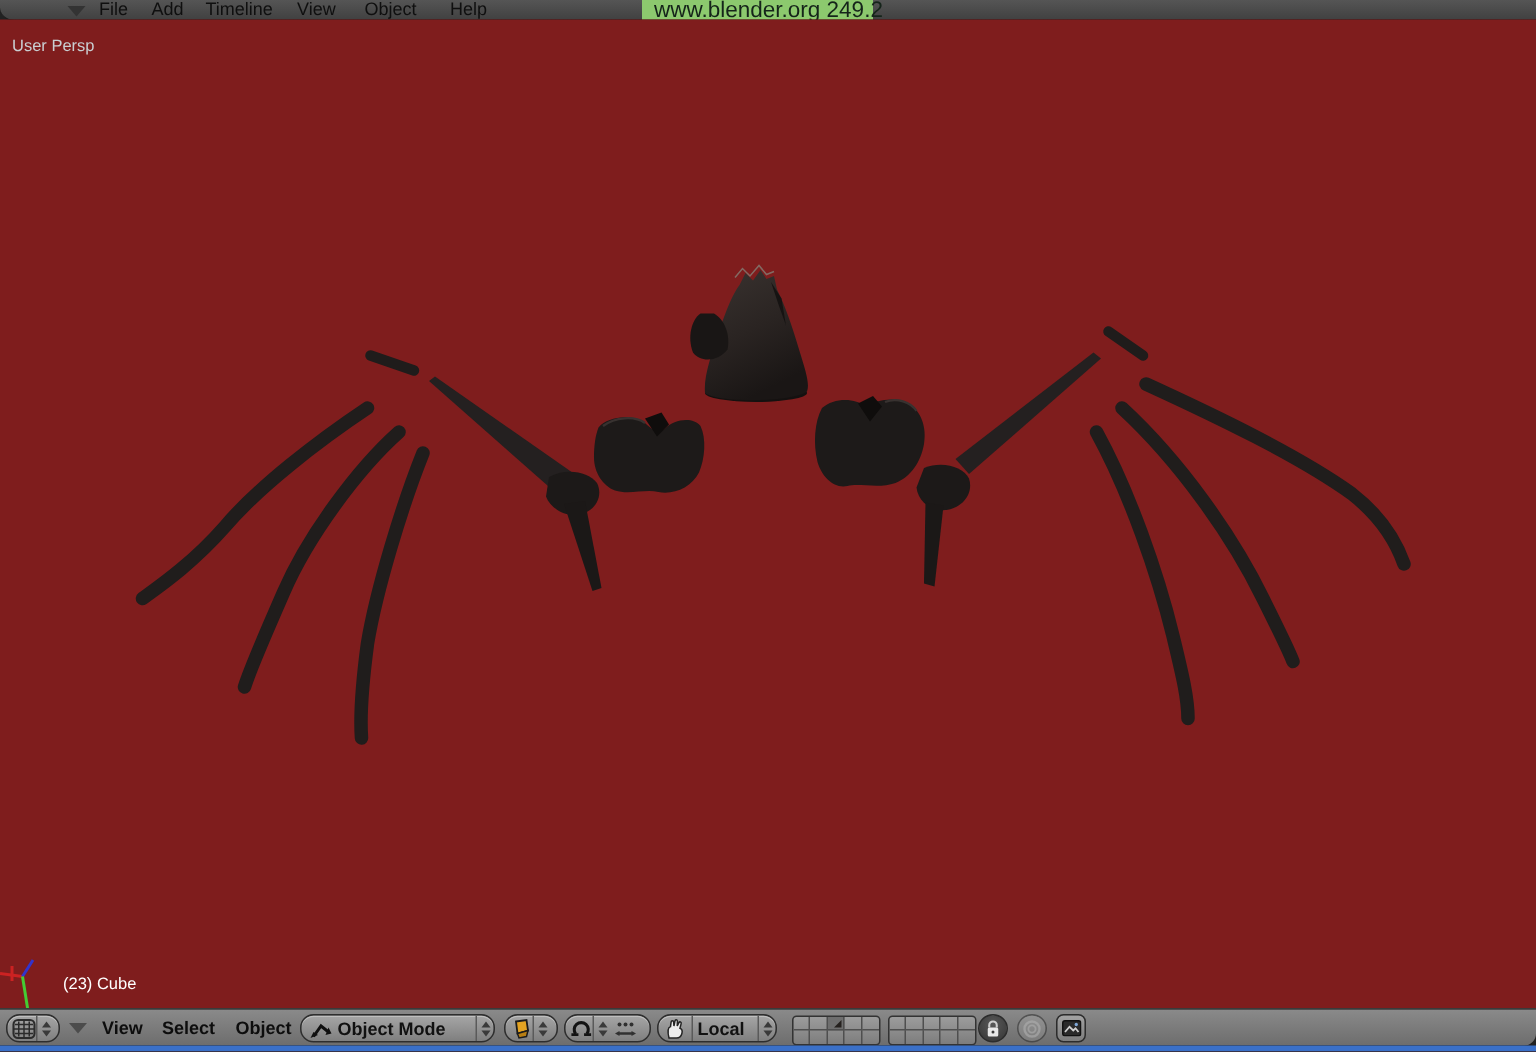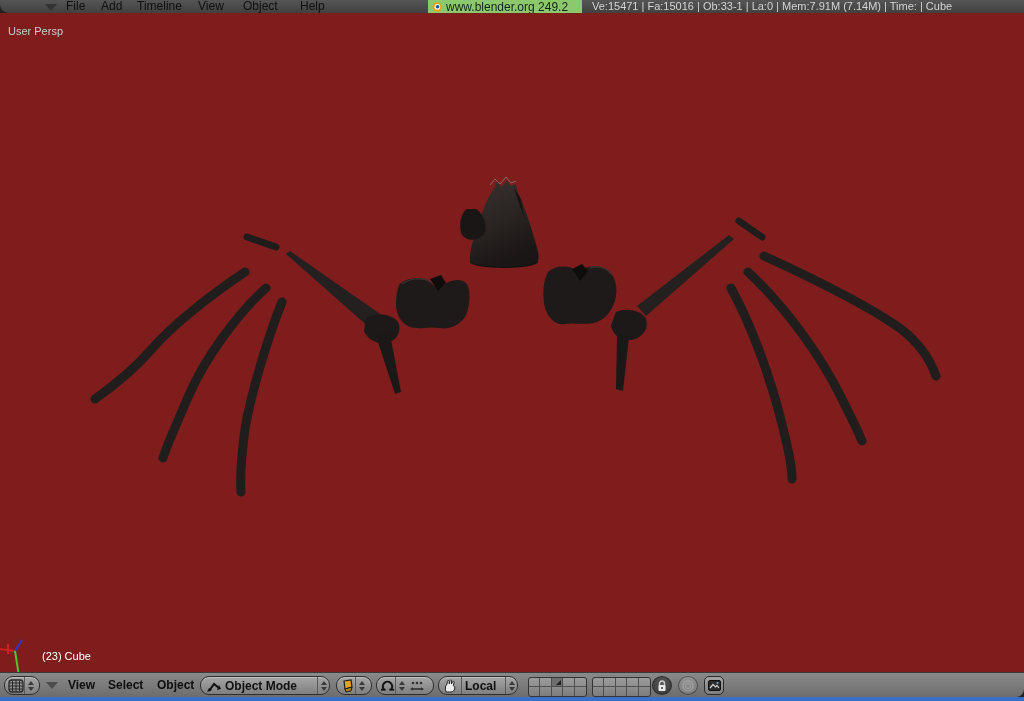--- a/index.html
+++ b/index.html
@@ -8,21 +8,21 @@
 
   
   #top-header{position:absolute;left:0;top:0;width:1024px;height:13px;
     background:linear-gradient(#555,#414141);border-bottom:1px solid #1e1e1e;
     border-radius:0 0 0 9px;}
   #top-header .menu-item{position:absolute;top:0;font-size:12px;line-height:13px;color:#0f0f0f;cursor:default;}
   #tm-chevron{position:absolute;left:45px;top:4px;width:0;height:0;
     border-left:6px solid transparent;border-right:6px solid transparent;border-top:7px solid #333;}
   #badge{position:absolute;left:428px;top:0;width:154px;height:13px;background:#8cc96e;
     display:flex;align-items:center;gap:4px;padding-left:4px;box-sizing:border-box;}
-  #badge .txt{font-size:12px;line-height:12px;color:#15241a;white-space:nowrap;}
+  #badge .txt{font-size:15px;line-height:12px;color:#15241a;white-space:nowrap;}
   #stats{position:absolute;left:592px;top:0;font-size:11px;line-height:13px;color:#d4d4d4;white-space:nowrap;}
 
   
   #viewport{position:absolute;left:0;top:13px;width:1024px;height:659px;background:#7f1d1d;}
   #view-label{position:absolute;left:8px;top:12px;font-size:11px;color:#c9ced1;}
   #object-label{position:absolute;left:42px;top:637px;font-size:11px;color:#fff;}
   #mesh-svg,#axis-svg{position:absolute;left:0;top:0;}
 
   
   #bottom-header{position:absolute;left:0;top:672px;width:1024px;height:25px;
@@ -77,21 +77,20 @@
 
     <div id="badge">
       <svg width="10" height="10" viewBox="0 0 10 10">
         <circle cx="5" cy="5" r="4.6" fill="#f29f05"></circle>
         <circle cx="5.3" cy="4.8" r="2.9" fill="#fdfdfd"></circle>
         <circle cx="5.6" cy="4.7" r="1.8" fill="#1657a8"></circle>
       </svg>
       <span class="txt">www.blender.org 249.2</span>
     </div>
 
-    <span id="stats">Ve:15471 | Fa:15016 | Ob:33-1 | La:0  | Mem:7.91M (7.14M)  | Time: | Cube</span>
   </header>
 
   <div id="viewport">
     <span id="view-label">User Persp</span>
 
     <svg id="mesh-svg" width="1024" height="659" viewBox="0 0 1024 659">
       <defs>
         <linearGradient id="bodyGrad" x1="0" y1="0" x2="0.4" y2="1">
           <stop offset="0" stop-color="#3a3330"></stop>
           <stop offset="0.55" stop-color="#2a2422"></stop>

